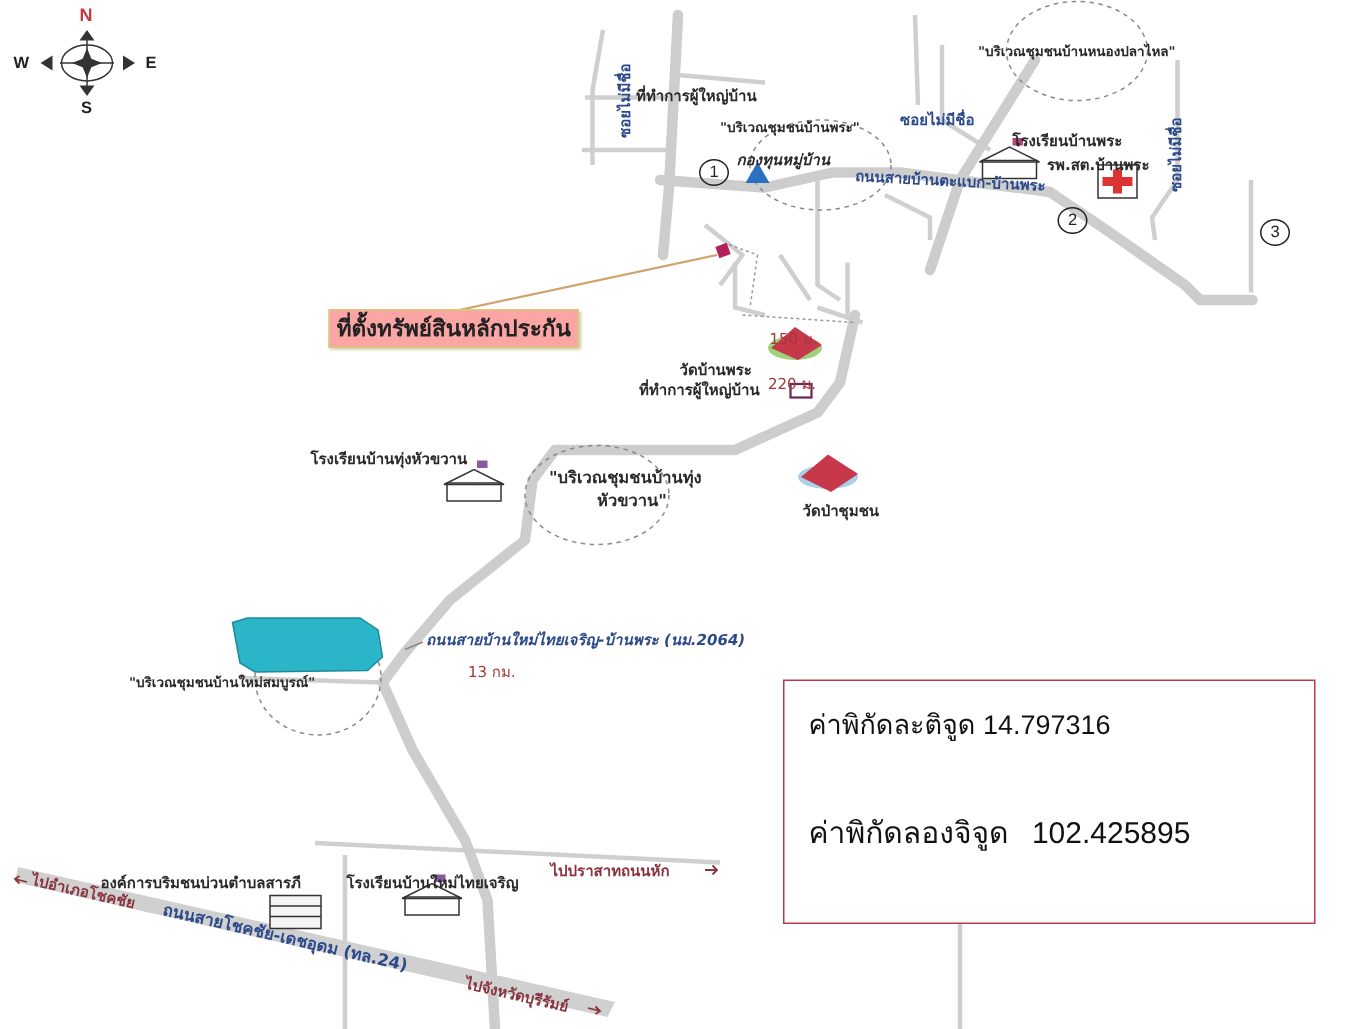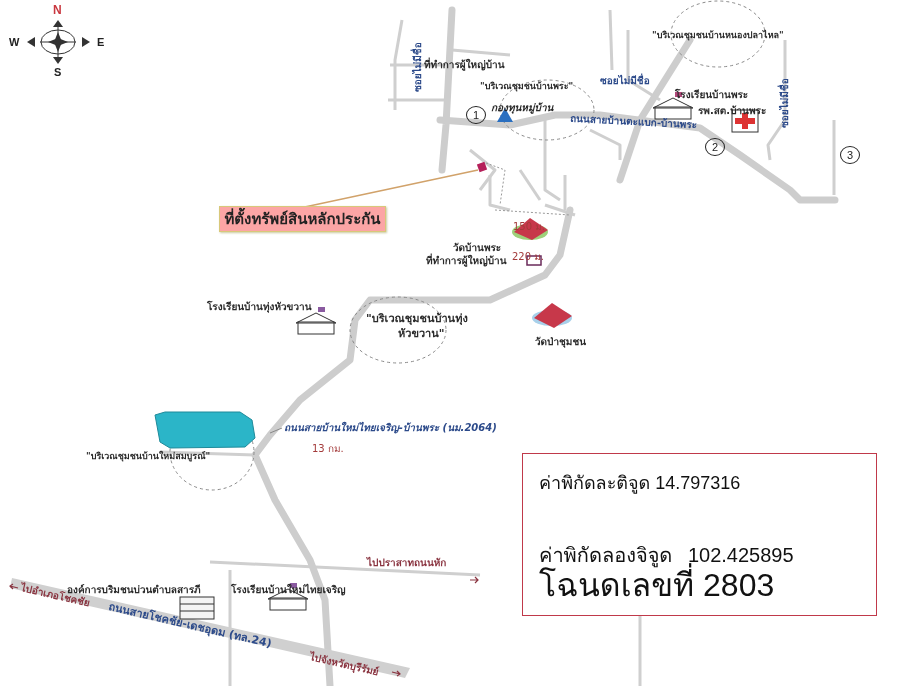--- a/index.html
+++ b/index.html
@@ -171,32 +171,28 @@
 <div class="lbl blue" style="left:600px;top:76px;">ซอยไม่มีชื่อ</div>
 <div class="lbl blue rotated" style="left:780px;top:128px;transform:rotate(-90deg);">ซอยไม่มีชื่อ</div>
 <div class="lbl blue" style="left:570px;top:117px;transform:rotate(3deg);">ถนนสายบ้านตะแบก-บ้านพระ</div>
 <div class="lbl blue" style="left:284px;top:423px;font-style:italic;">ถนนสายบ้านใหม่ไทยเจริญ-บ้านพระ (นม.2064)</div>
 <div class="lbl blue" style="left:110px;top:601px;transform:rotate(13deg);transform-origin:left top;font-size:11px;">ถนนสายโชคชัย-เดชอุดม (ทล.24)</div>
 
 <div class="lbl red" style="left:513px;top:180px;">150 ม.</div>
 <div class="lbl red" style="left:512px;top:210px;">220 ม.</div>
 <div class="lbl red" style="left:312px;top:402px;">13 กม.</div>
 
-<div class="lbl maroon" style="left:367px;top:558px;">ไปปราสาทถนนหัก</div>
+<div class="lbl maroon" style="left:367px;top:577px;">ไปปราสาทถนนหัก</div>
 <div class="lbl maroon" style="left:22px;top:583px;transform:rotate(13deg);transform-origin:left top;">ไปอำเภอโชคชัย</div>
 <div class="lbl maroon" style="left:311px;top:652px;transform:rotate(13deg);transform-origin:left top;">ไปจังหวัดบุรีรัมย์</div>
 
 <div class="asset-callout">ที่ตั้งทรัพย์สินหลักประกัน</div>
 
 <div class="coord-box">
   <div class="coord-line cl1">
     <span class="k">ค่าพิกัดละติจูด</span>
     <span class="v">14.797316</span>
   </div>
   <div class="coord-line cl2">
     <span class="k">ค่าพิกัดลองจิจูด</span>
     <span class="v" style="margin-left:10px;">102.425895</span>
   </div>
-  <div class="coord-line cl3">
-    <span class="k">โฉนดเลขที่</span>
-    <span class="v">2803</span>
-  </div>
 </div>
 
 </body></html>

